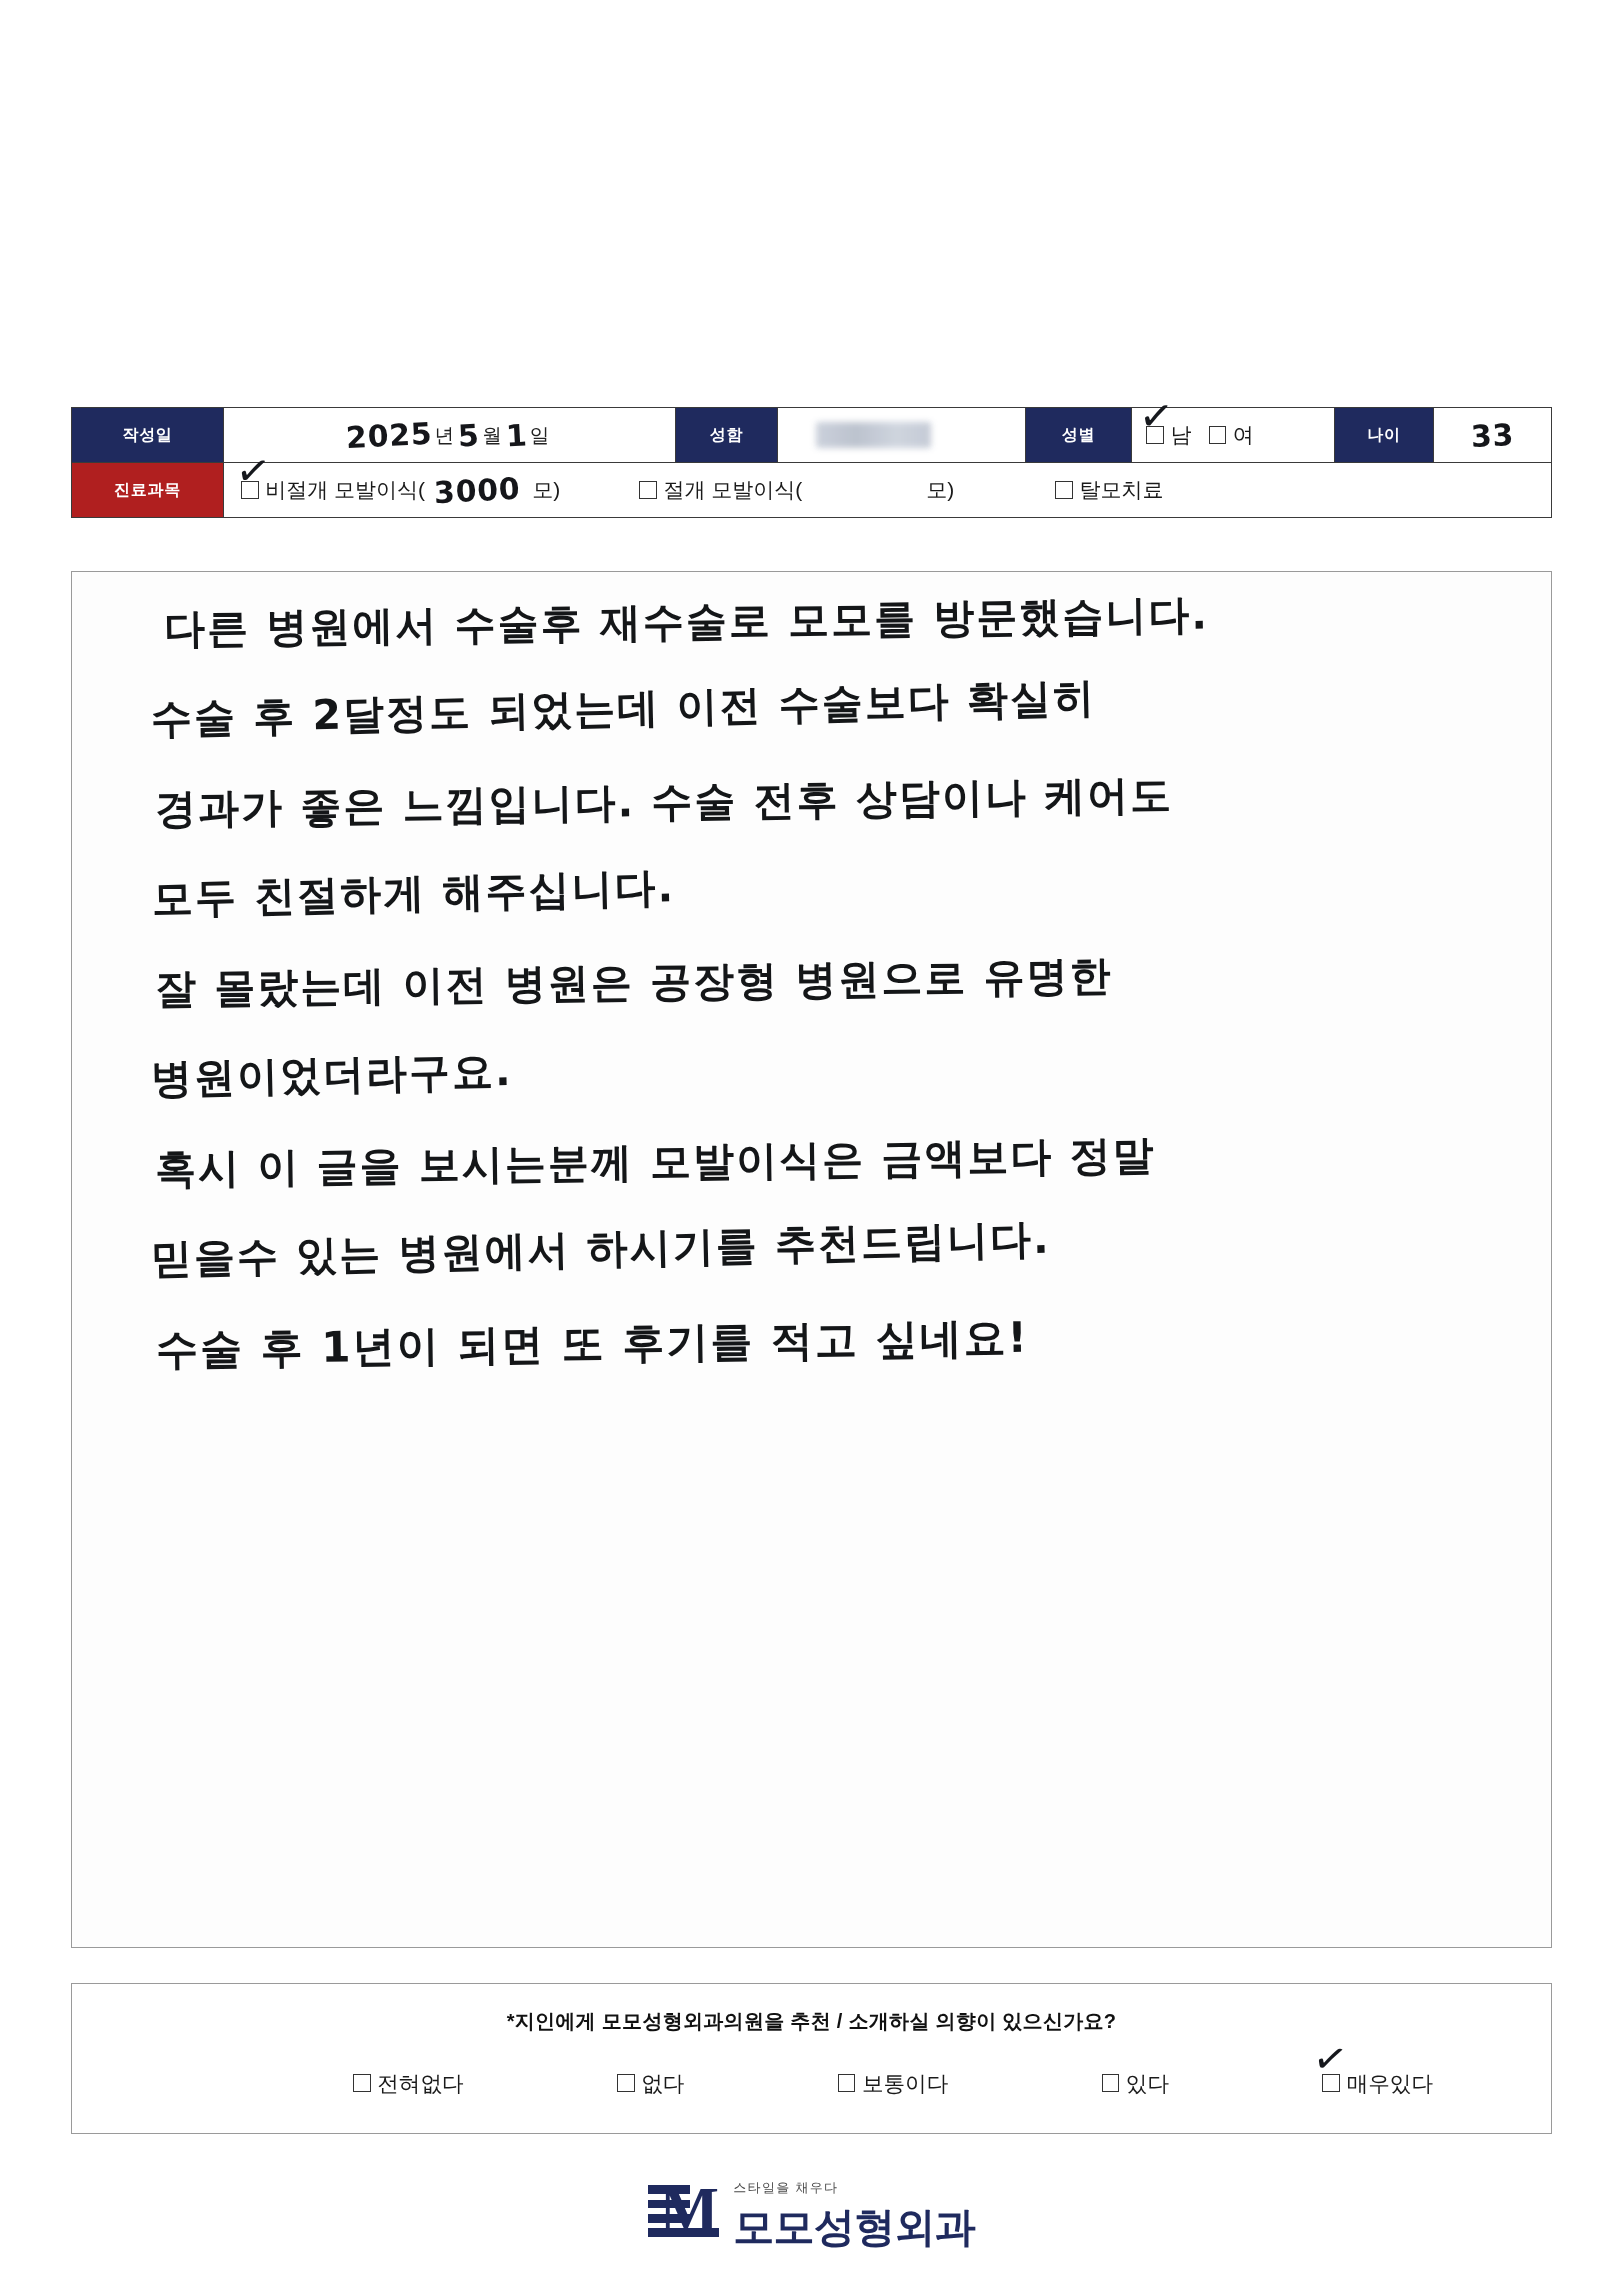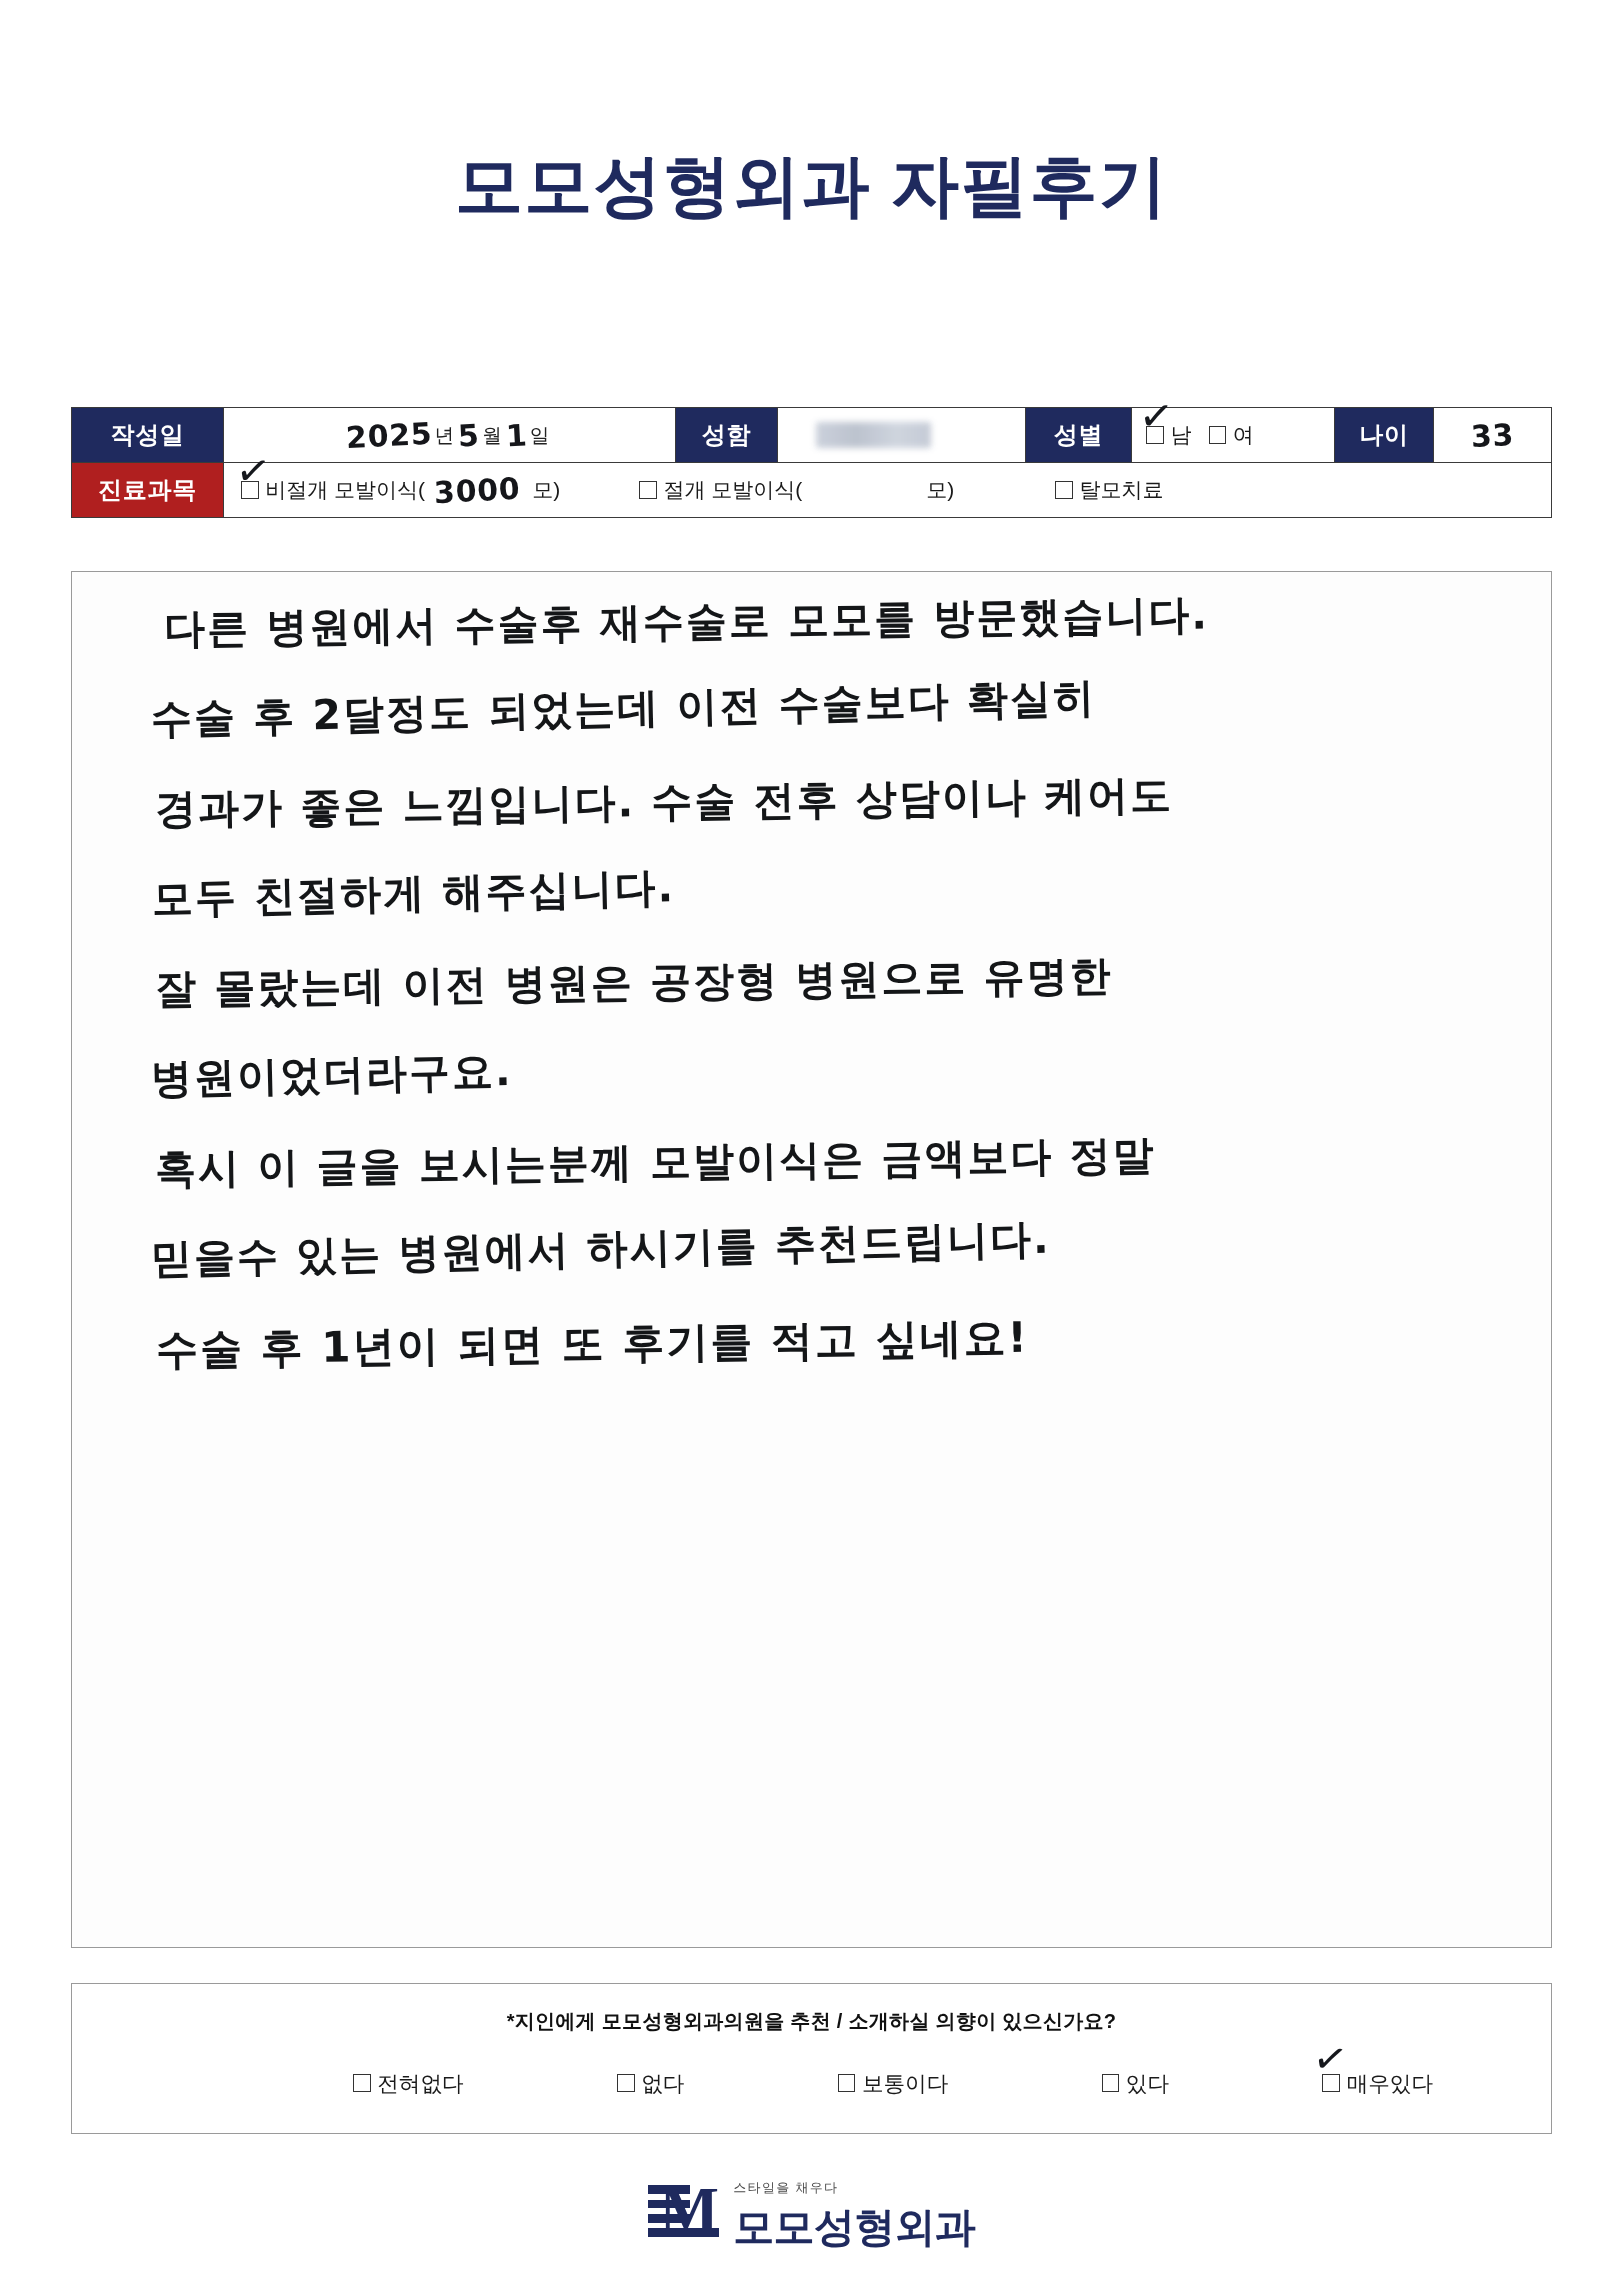--- a/index.html
+++ b/index.html
@@ -49,21 +49,21 @@
     display: flex;
     align-items: stretch;
     height: 54px;
   }
   .row.first {
     border-bottom: 1.3px solid #3a3a3a;
   }
   .cell-label {
     background: #1f2a5e;
     color: #fff;
-    font-size: 24px;
+    font-size: 16px;
     font-weight: 700;
     display: flex;
     align-items: center;
     justify-content: center;
     letter-spacing: 0.7px;
   }
   .cell-label.red {
     background: #b01f1f;
   }
   .cell {
@@ -274,21 +274,20 @@
     font-weight: 700;
     color: #1f2a5e;
     letter-spacing: -0.7px;
   }
 </style>
 </head>
 <body>
 
 <div class="page">
 
-  <div class="title">모모성형외과 자필후기</div>
 
   <div class="info-table">
 
     <div class="row first">
       <div class="cell-label w-date-label">작성일</div>
 
       <div class="cell w-date-val sep">
         <span class="hand">2025</span>
         <span class="unit">년</span>
         <span class="hand">5</span>

